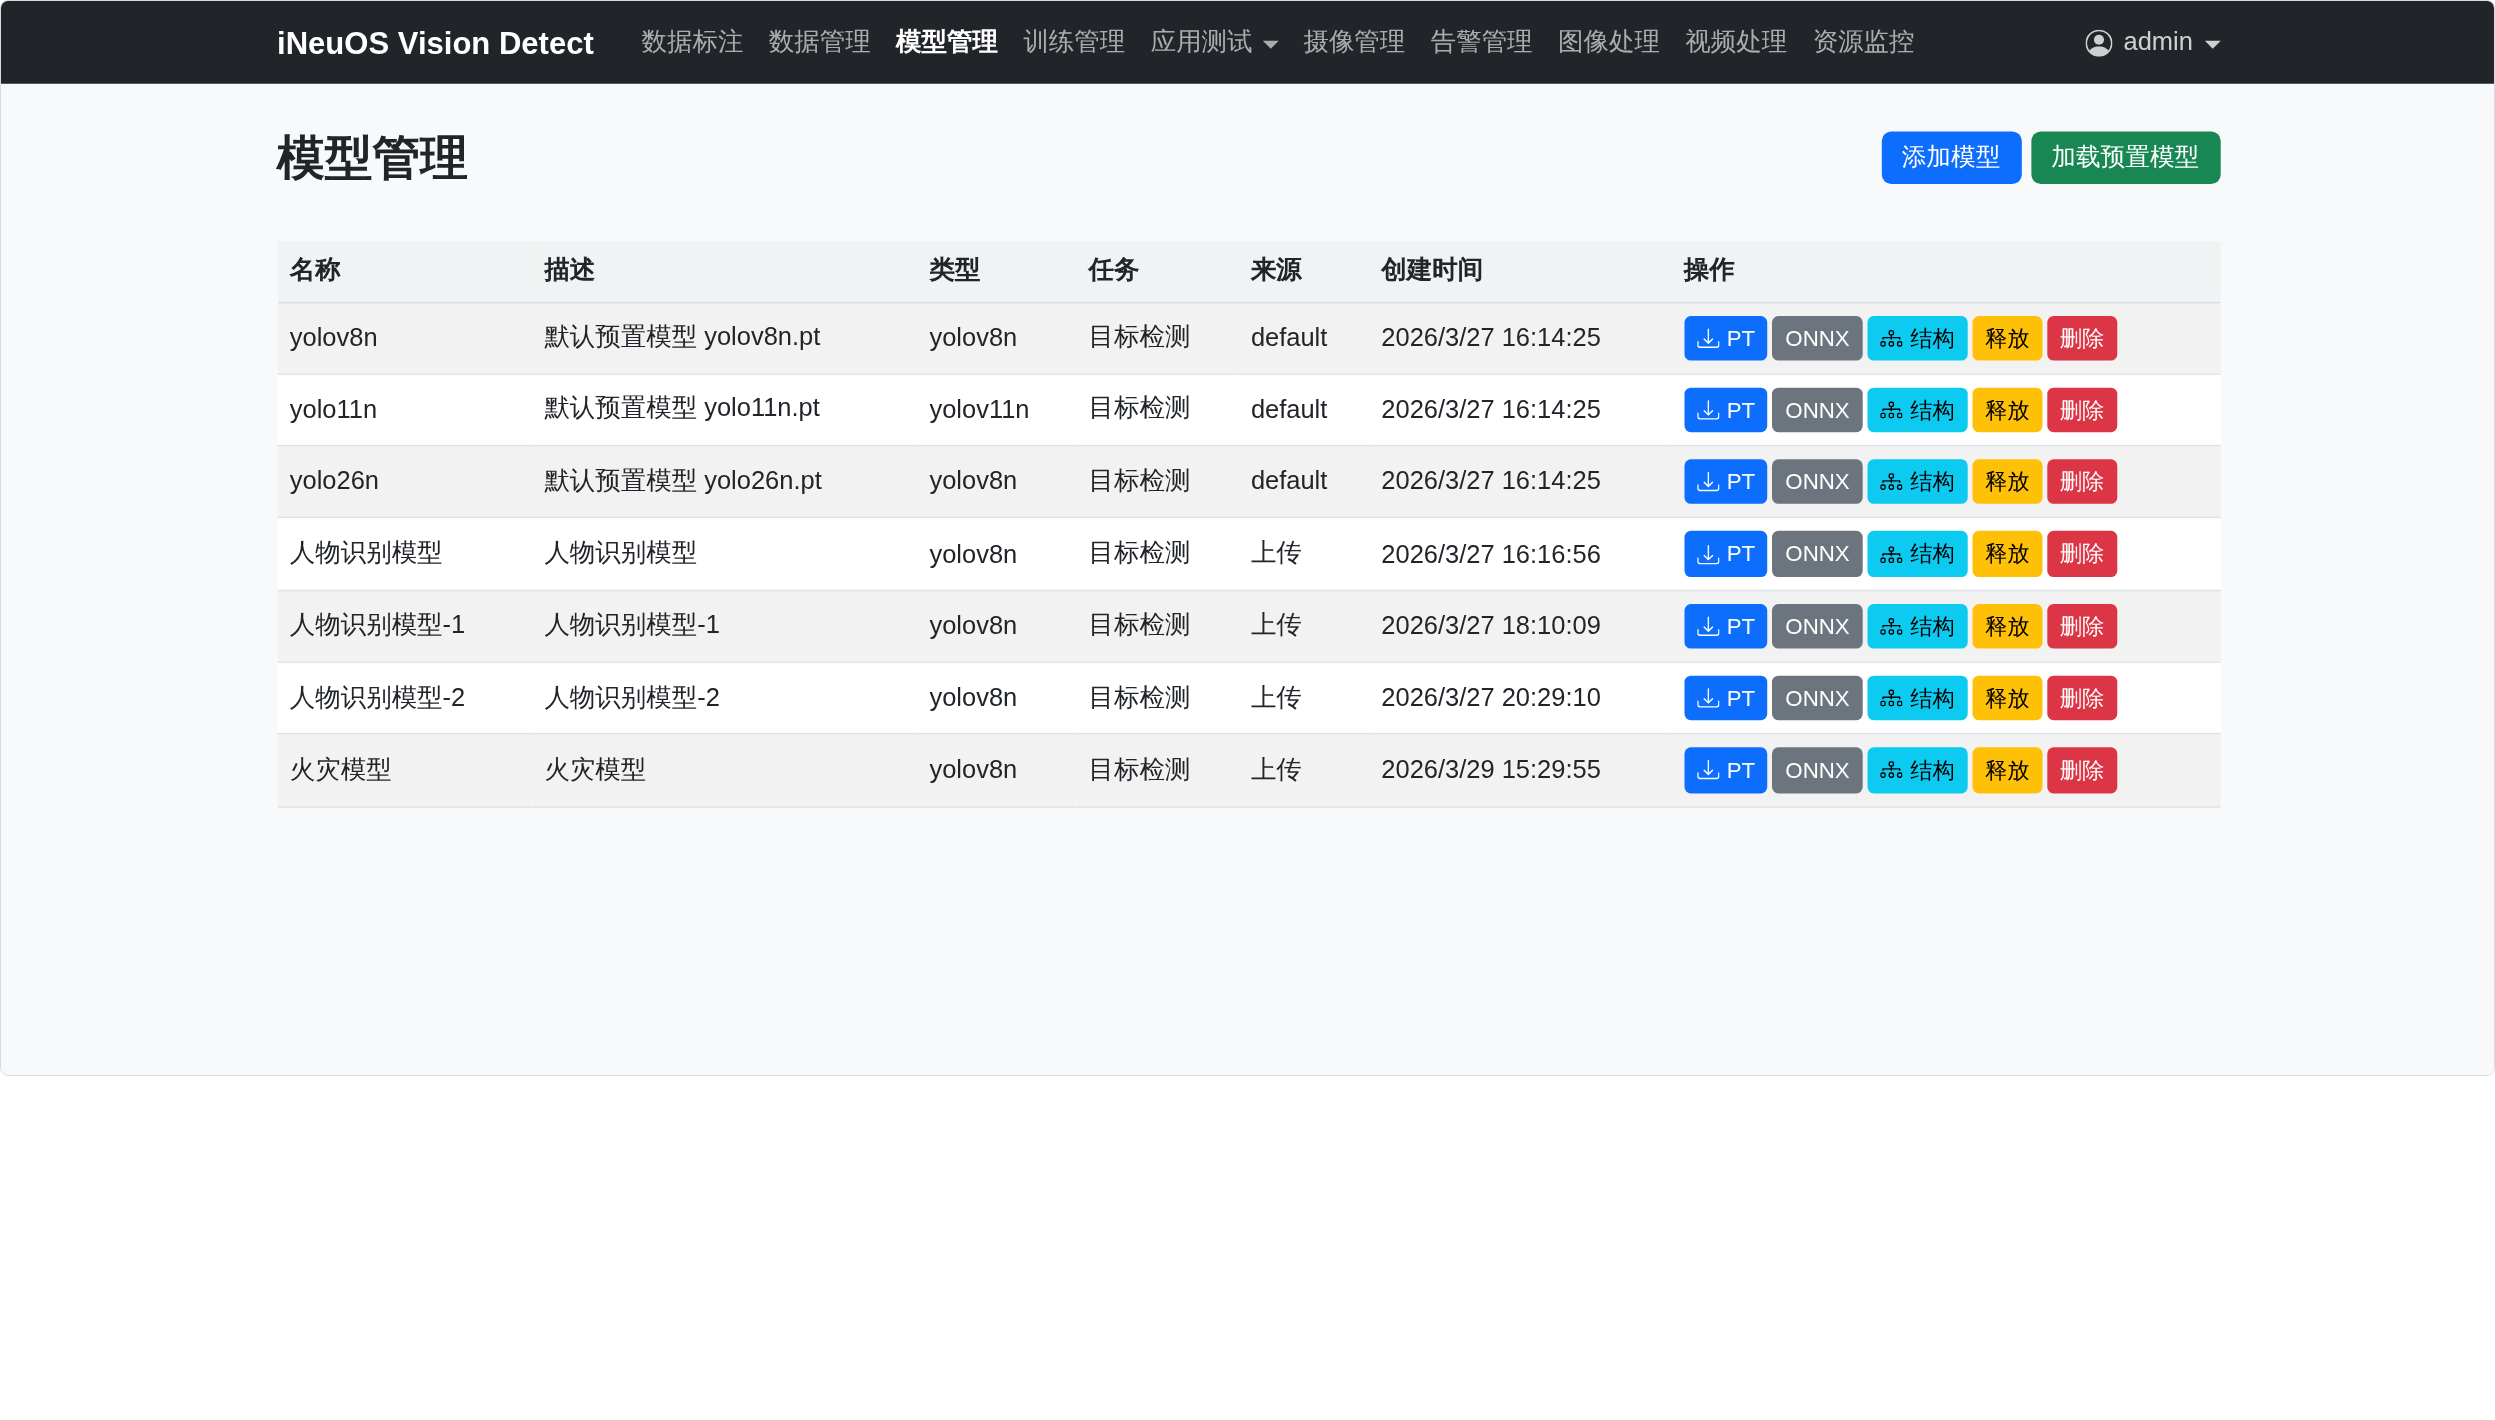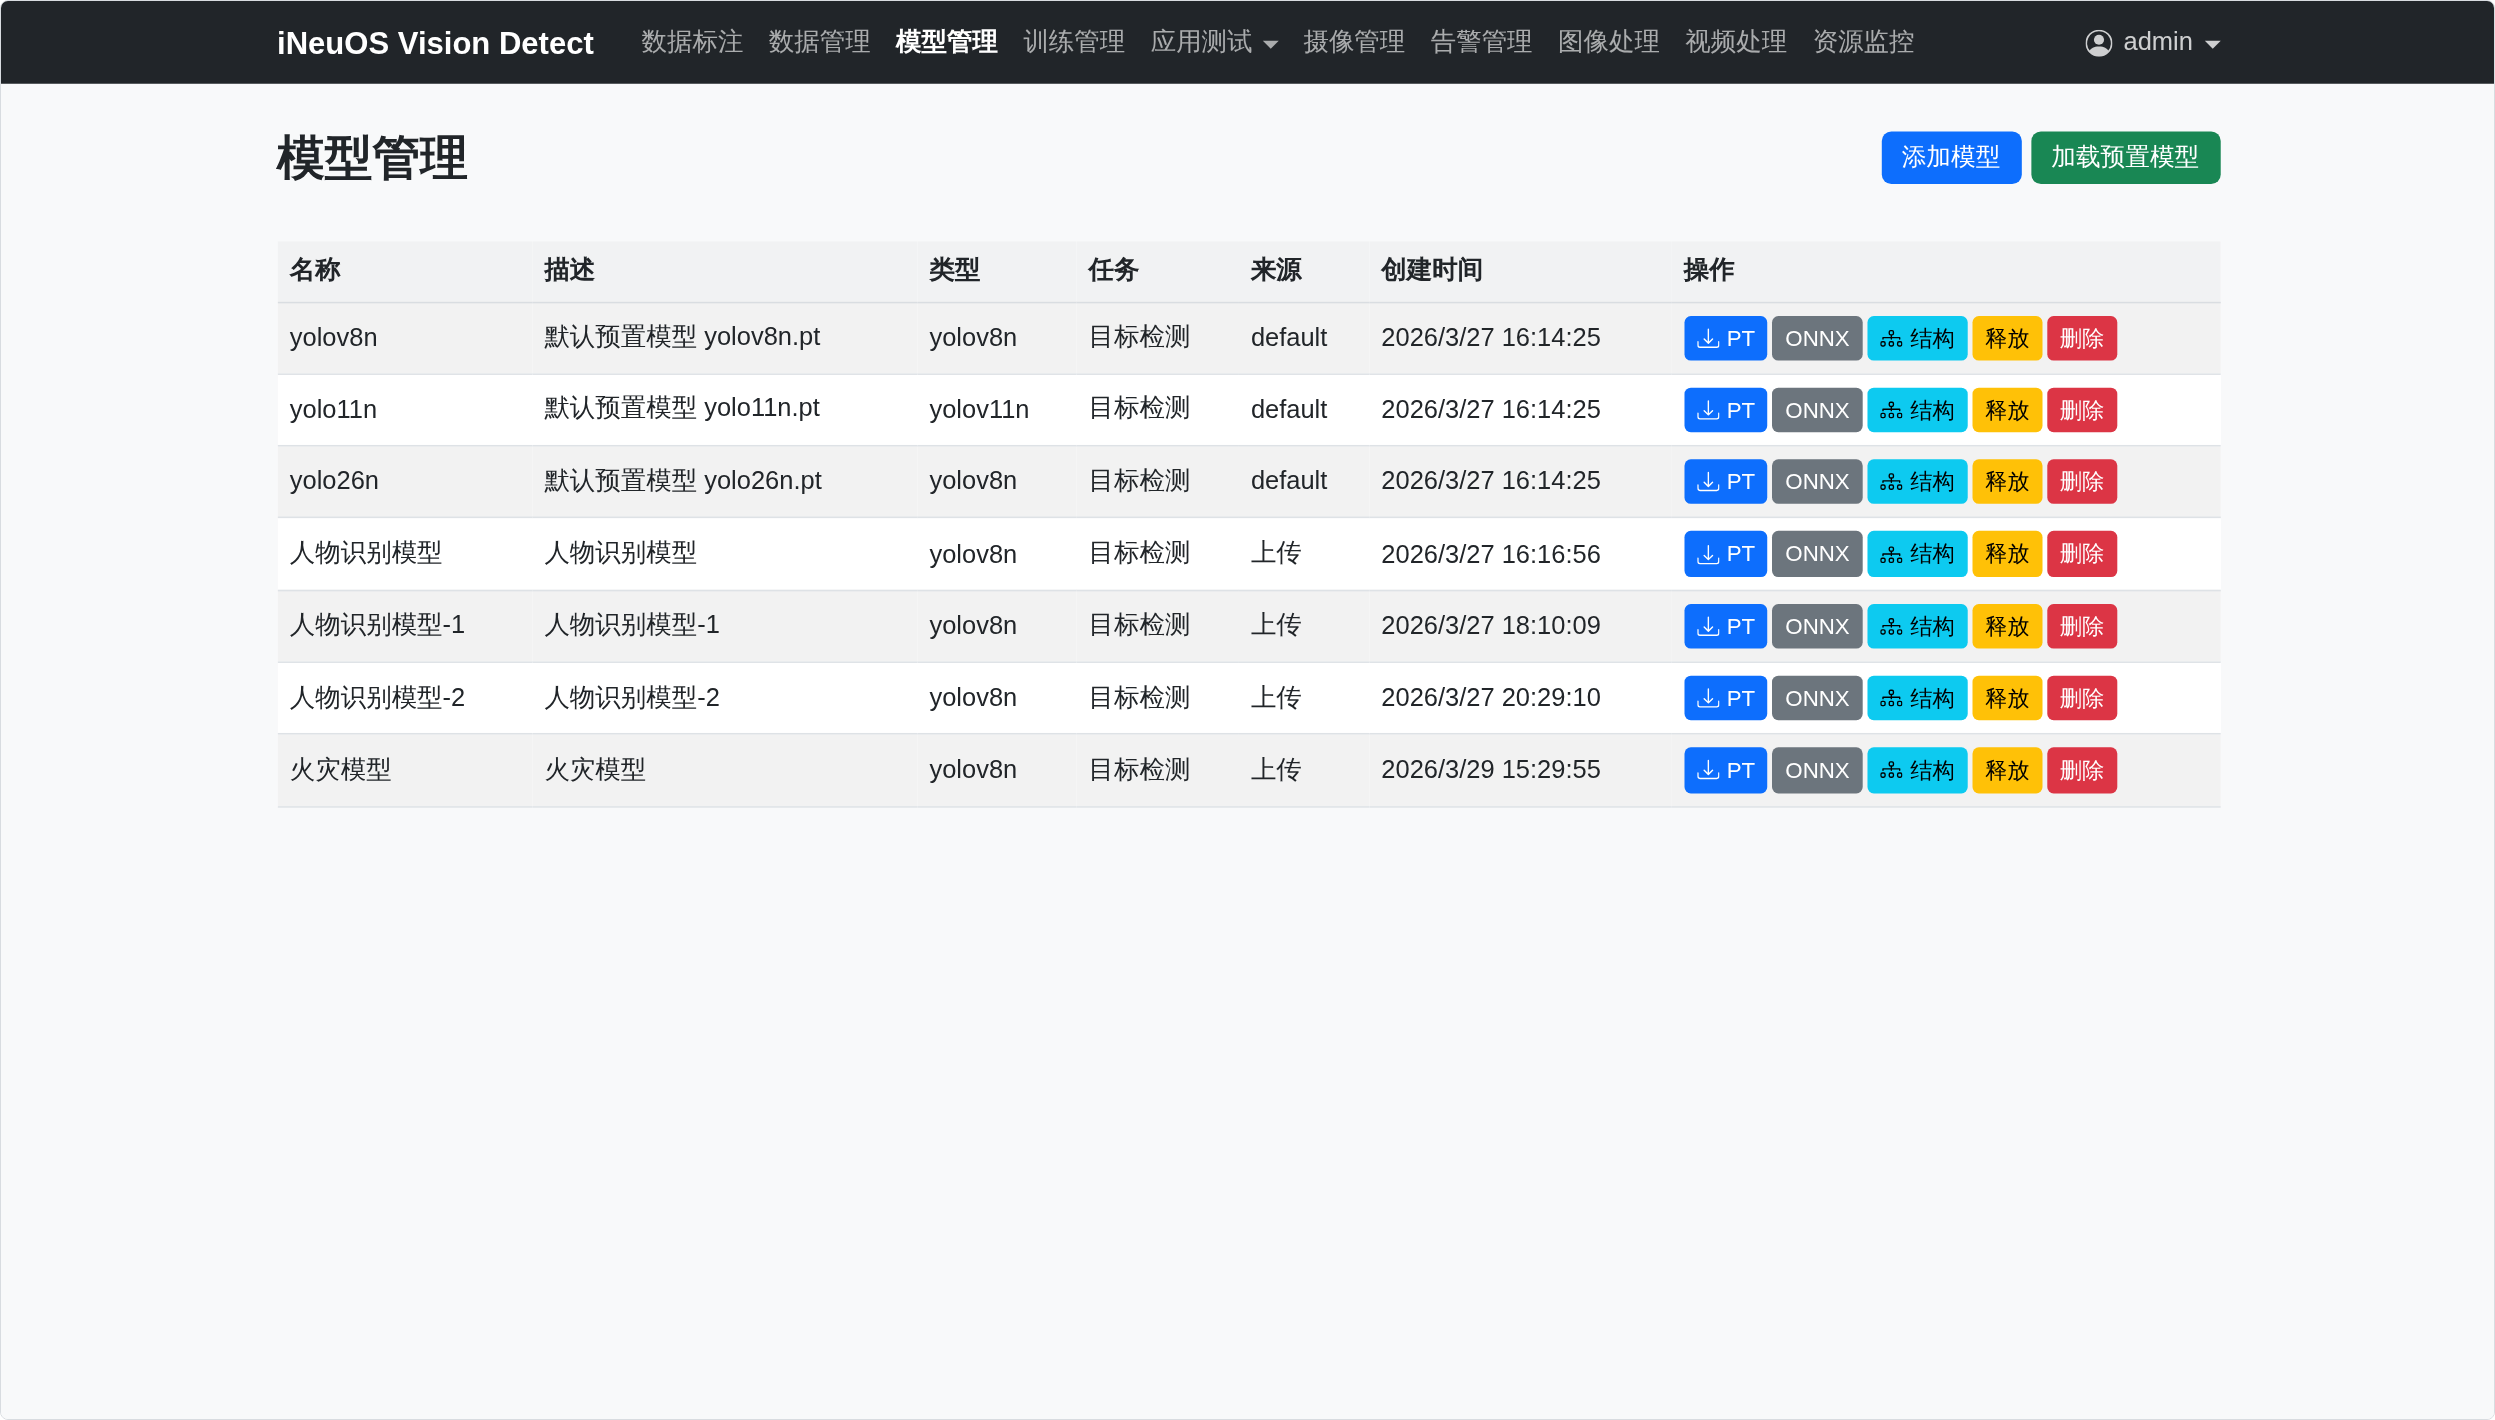--- a/index.html
+++ b/index.html
@@ -1,20 +1,20 @@
 <!DOCTYPE html>
 <html><head>
 <meta charset="utf-8">
 <style>
   * { box-sizing: border-box; margin: 0; padding: 0; }
   html, body { margin: 0; background: #ffffff; }
   body { font-family: "Liberation Sans", "DejaVu Sans", sans-serif; }
 
   #viewport {
-    width: 2495px; height: 1420px; overflow: hidden;
+    width: 2495px; height: 1076px; overflow: hidden;
     border: 1px solid #d8dce0; border-radius: 8px;
     background: #f8f9fa; position: relative;
   }
   #canvas {
     width: 1568px; height: 893px;
     transform: scale(1.5912); transform-origin: 0 0;
     background: #f8f9fa;
   }
 
   

